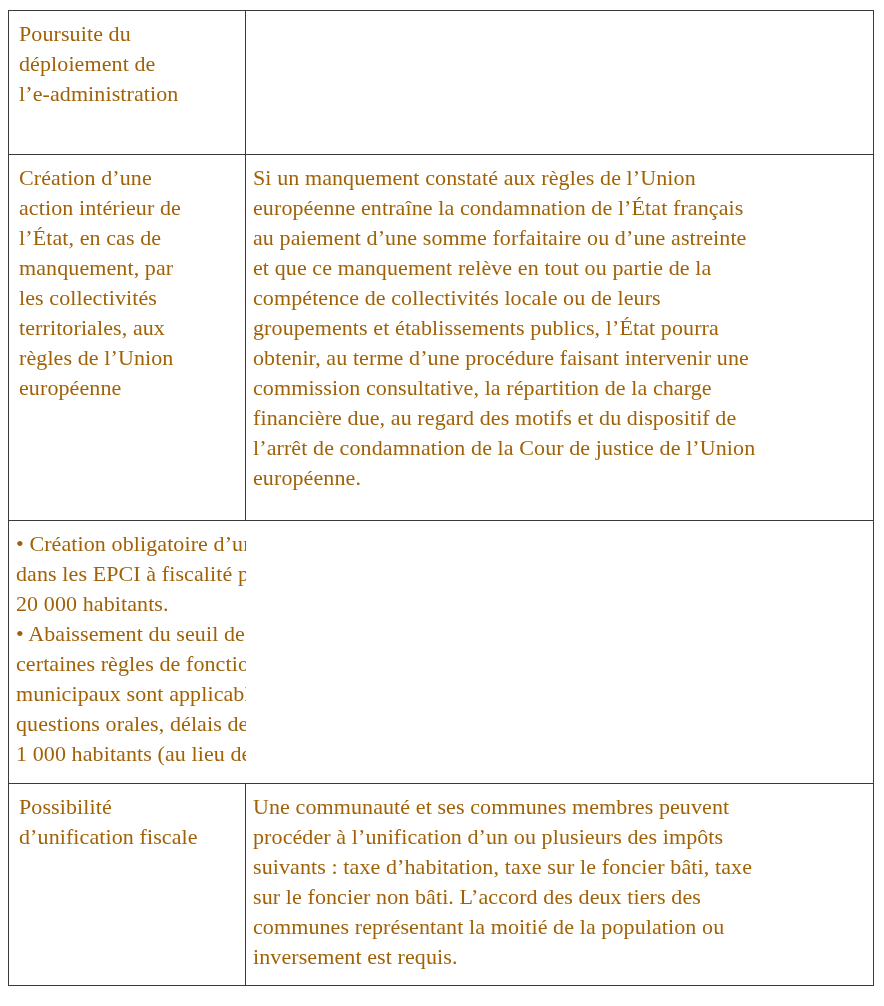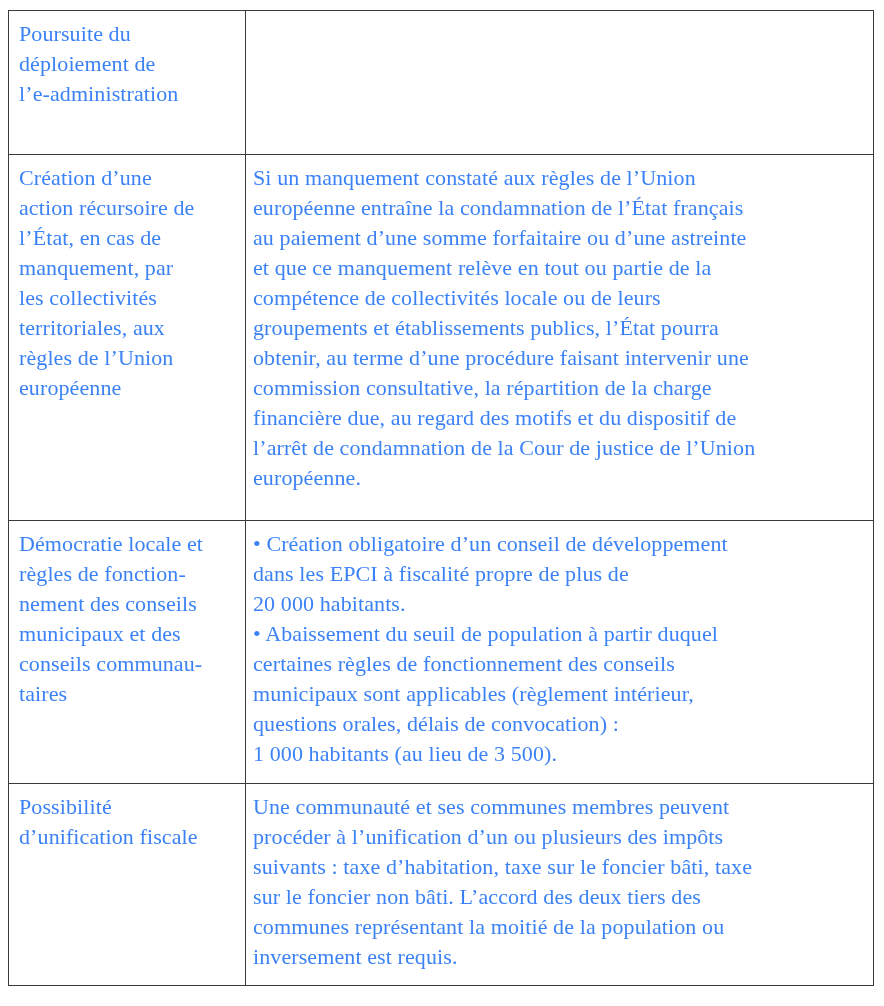--- a/index.html
+++ b/index.html
@@ -12,21 +12,21 @@
     width: 884px;
     height: 1006px;
     background: #ffffff;
     box-sizing: border-box;
   }
   .doc-table {
     margin: 10px 0 0 8px;
     width: 866px;
     box-sizing: border-box;
     border: 1.5px solid #3a3a3a;
-    color: #3b82f6;
+    color: #a16207;
   }
   .doc-row {
     display: grid;
     grid-template-columns: 237px 1fr;
     box-sizing: border-box;
   }
   .doc-row + .doc-row {
     border-top: 1.5px solid #3a3a3a;
   }
   .doc-row.r1 { min-height: 143px; }
@@ -56,47 +56,41 @@
   <div class="doc-table">
 
     <div class="doc-row r1">
       <div class="cell title">Poursuite du
 déploiement de
 l’e-administration</div>
     </div>
 
     <div class="doc-row r2">
       <div class="cell title">Création d’une
-action récursoire de
+action intérieur de
 l’État, en cas de
 manquement, par
 les collectivités
 territoriales, aux
 règles de l’Union
 européenne</div>
       <div class="cell desc">Si un manquement constaté aux règles de l’Union
 européenne entraîne la condamnation de l’État français
 au paiement d’une somme forfaitaire ou d’une astreinte
 et que ce manquement relève en tout ou partie de la
 compétence de collectivités locale ou de leurs
 groupements et établissements publics, l’État pourra
 obtenir, au terme d’une procédure faisant intervenir une
 commission consultative, la répartition de la charge
 financière due, au regard des motifs et du dispositif de
 l’arrêt de condamnation de la Cour de justice de l’Union
 européenne.</div>
     </div>
 
     <div class="doc-row r3">
-      <div class="cell title">Démocratie locale et
-règles de fonction-
-nement des conseils
-municipaux et des
-conseils communau-
-taires</div>
       <div class="cell desc">• Création obligatoire d’un conseil de développement
 dans les EPCI à fiscalité propre de plus de
 20 000 habitants.
 • Abaissement du seuil de population à partir duquel
 certaines règles de fonctionnement des conseils
 municipaux sont applicables (règlement intérieur,
 questions orales, délais de convocation) :
 1 000 habitants (au lieu de 3 500).</div>
     </div>
 

